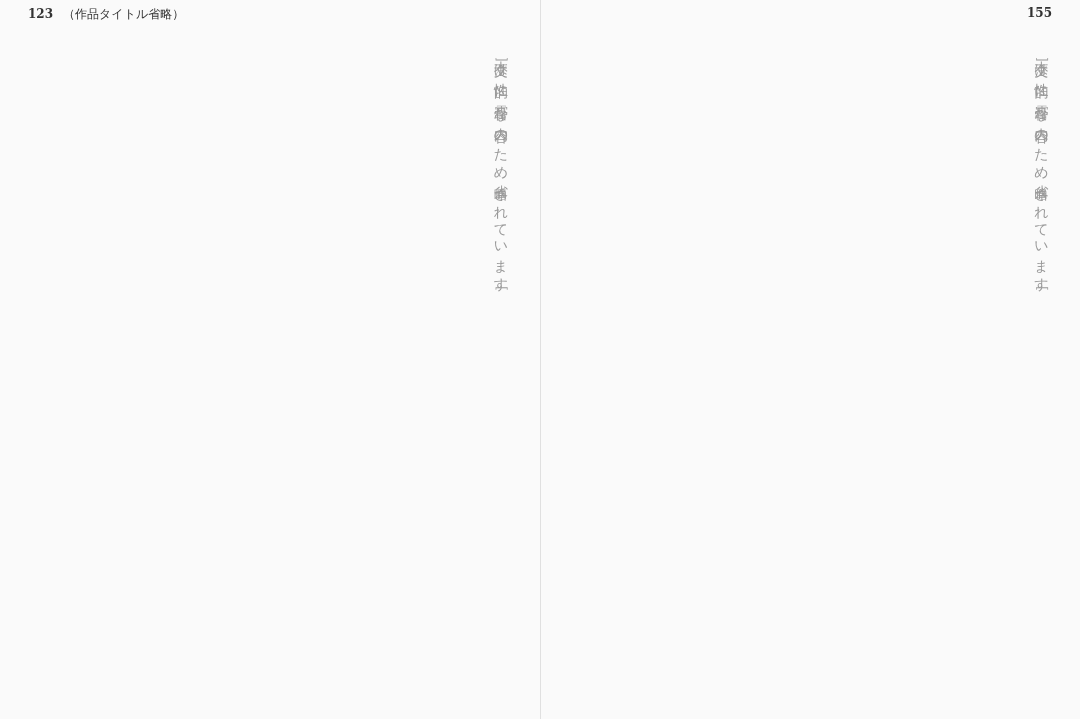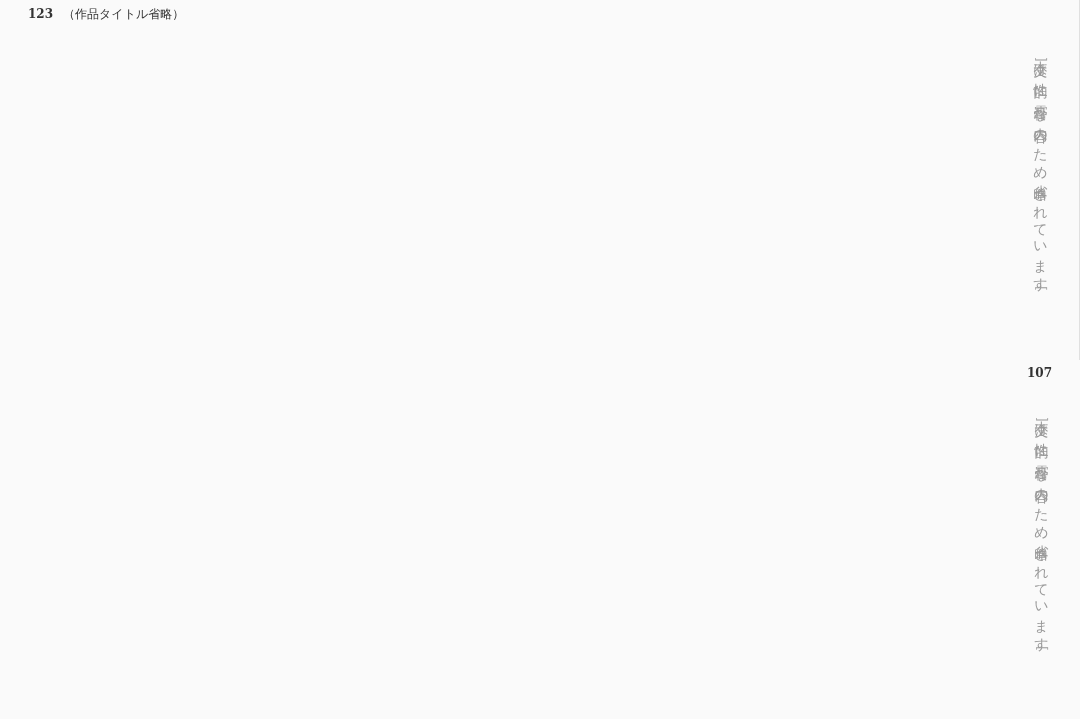--- a/index.html
+++ b/index.html
@@ -2,21 +2,21 @@
 <html><head>
 <meta charset="utf-8">
 <style>
   html,body{margin:0;padding:0;}
   body{
     width:1080px;height:719px;overflow:hidden;
     background:#bdbdbd;
     font-family:"DejaVu Serif","Liberation Serif",serif;
   }
   .spread{
-    display:flex;flex-direction:column;
+    display:flex;flex-direction:row;
     width:1080px;height:719px;
   }
   .page{
     position:relative;flex:1;background:#fafafa;
     box-sizing:border-box;
   }
   .page.left{border-right:1px solid #e0e0e0;}
   .running-head{
     position:absolute;top:6px;font-size:12px;color:#333;
     display:flex;gap:10px;align-items:baseline;
@@ -43,19 +43,19 @@
     <div class="running-head">
       <span class="page-number">123</span>
       <span>（作品タイトル省略）</span>
     </div>
     <div class="body-area">
       <span class="redacted-note">［本文は性的に露骨な内容のため省略されています］</span>
     </div>
   </div>
   <div class="page right">
     <div class="running-head">
-      <span class="page-number">107</span>
+      <span class="page-number">155</span>
     </div>
     <div class="body-area">
       <span class="redacted-note">［本文は性的に露骨な内容のため省略されています］</span>
     </div>
   </div>
 </div>
 
 </body></html>

